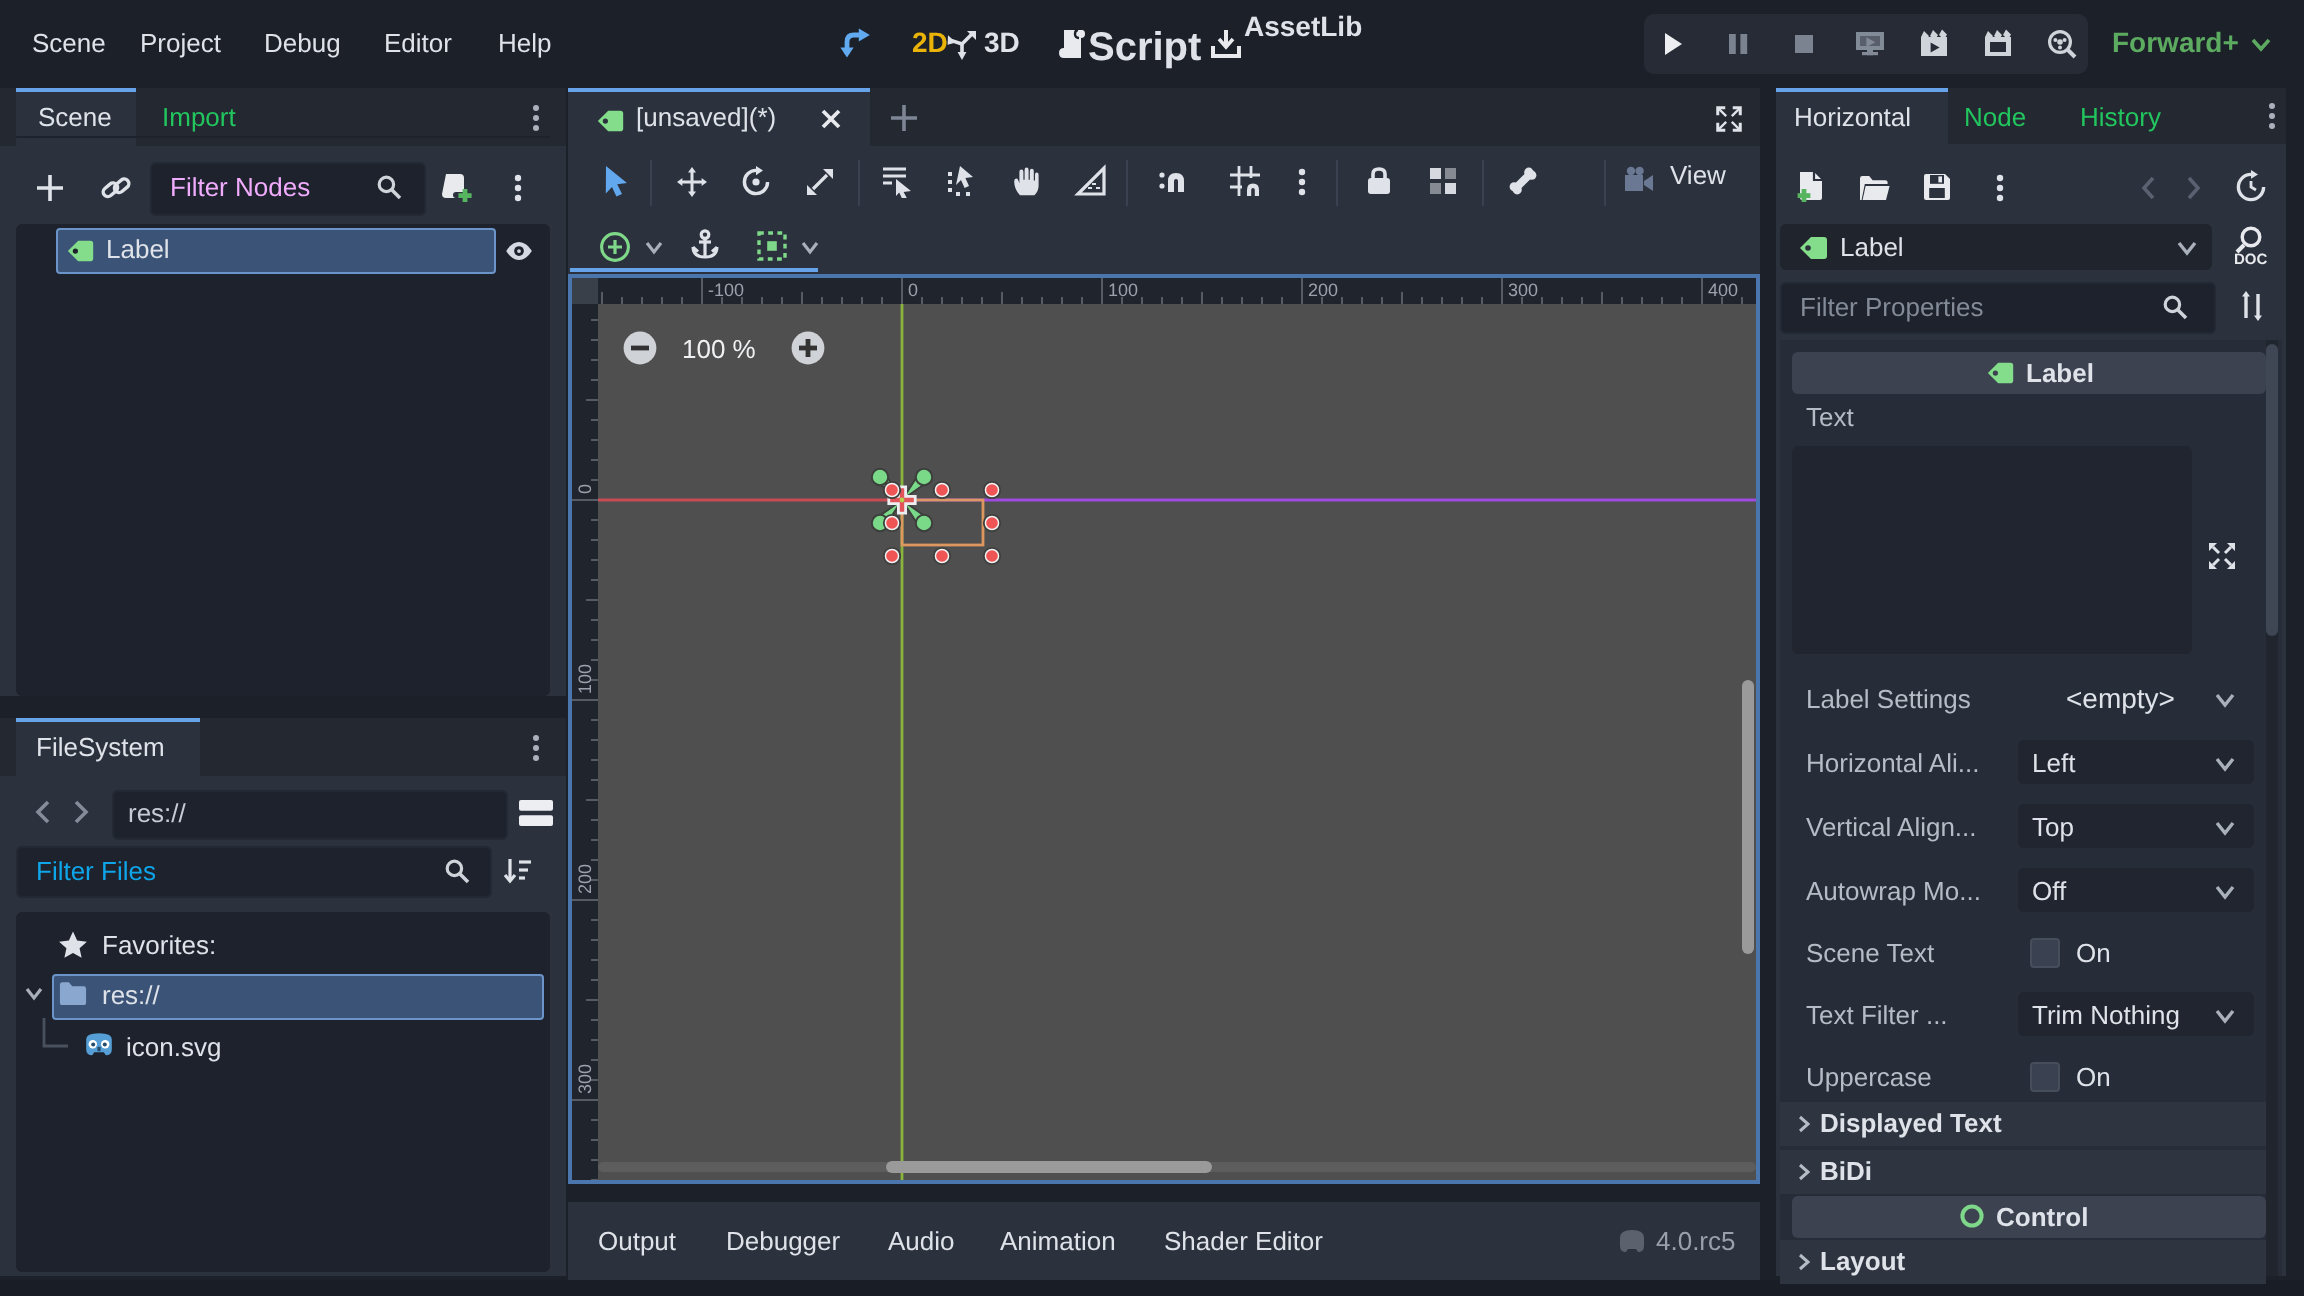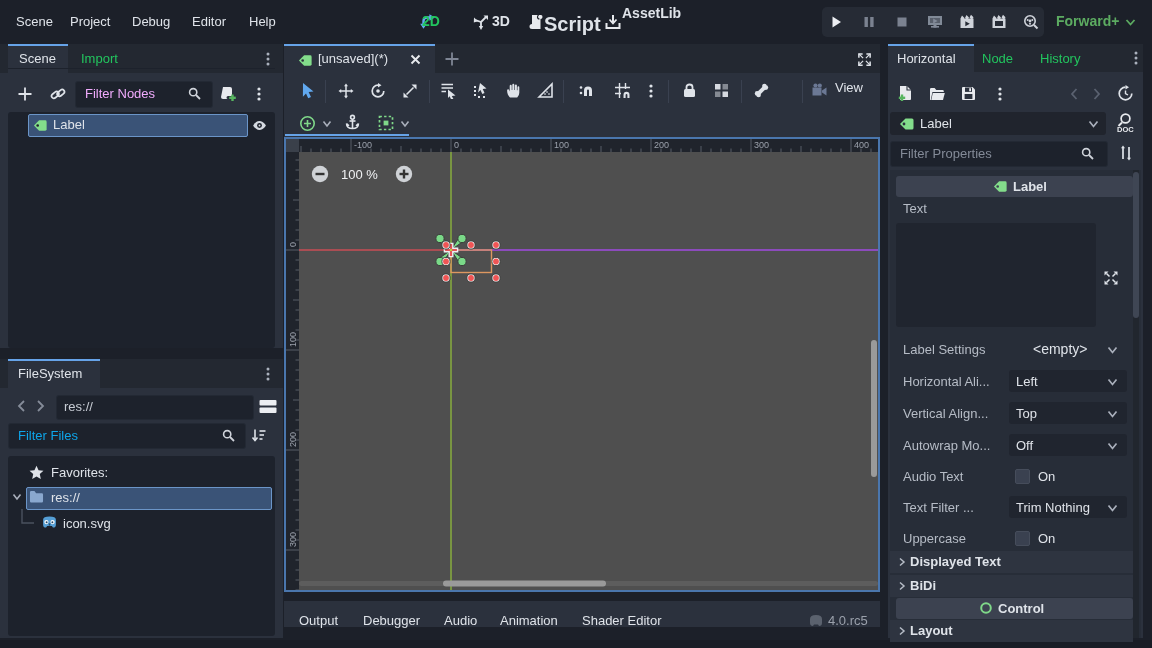--- a/index.html
+++ b/index.html
@@ -23,21 +23,21 @@
  <span class="ab" style="left:70px;top:14px">Project</span>
  <span class="ab" style="left:132px;top:14px">Debug</span>
  <span class="ab" style="left:192px;top:14px">Editor</span>
  <span class="ab" style="left:249px;top:14px">Help</span>
 
  <svg class="ab" style="left:420px;top:14px" width="16" height="16" viewBox="0 0 16 16">
       <path d="M3.5 13 V7 Q3.5 3.5 7 3.5 H12" fill="none" stroke="#62aaf0" stroke-width="2.4"></path>
       <path d="M0.2 9.8 L3.5 14.8 L6.8 9.8 Z" fill="#62aaf0"></path>
       <path d="M9.4 0.2 L14.9 3.5 L9.4 6.8 Z" fill="#62aaf0"></path>
     </svg>
- <span class="ab b" style="left:422px;top:13px;color:#22c55e;font-size:14px">2D</span>
+ <span class="ab b" style="left:456px;top:13px;color:#eab308;font-size:14px">2D</span>
 
  <svg class="ab" style="left:473px;top:14px" width="17" height="16" viewBox="0 0 17 16">
   <g stroke="#dfe3e9" stroke-width="1.8" fill="#dfe3e9">
    <path d="M8 8 L13 3" fill="none"></path>
         <path d="M10.5 1.5 h4.5 v4.5 l-4.5 -4.5z" stroke="none"></path>
    <path d="M8 8 L8 14" fill="none"></path>
         <path d="M5.8 12 L8 16 L10.2 12z" stroke="none"></path>
    <path d="M8 8 L2.5 6.2" fill="none"></path>
         <path d="M1 3.6 L0.8 8.4 L5 7.2z" stroke="none"></path>
   </g>
@@ -104,21 +104,21 @@
         <circle cx="9.3" cy="6" r="1" fill="#cfd3da" stroke="none"></circle>
         <circle cx="7" cy="9.8" r="1" fill="#cfd3da" stroke="none"></circle>
       </g>
  </svg>
  <span class="ab b" style="left:1056px;top:13px;color:#5cab61;font-size:14px">Forward+</span>
  <svg class="ab" style="left:1124px;top:17px" width="13" height="10" viewBox="0 0 13 10">
       <path d="M2.5 3 L6.5 7.5 L10.5 3" fill="none" stroke="#5cab61" stroke-width="1.8"></path>
     </svg>
 </div>
 
-<div class="ab panel" id="bottombar" style="left:284px;top:601px;width:596px;height:26px">
+<div class="ab panel" id="bottombar" style="left:284px;top:601px;width:596px;height:39px">
  <span class="ab" style="left:15px;top:12px">Output</span>
  <span class="ab" style="left:79px;top:12px">Debugger</span>
  <span class="ab" style="left:160px;top:12px">Audio</span>
  <span class="ab" style="left:216px;top:12px">Animation</span>
  <span class="ab" style="left:298px;top:12px">Shader Editor</span>
  <svg class="ab" style="left:524px;top:12px" width="16" height="16" viewBox="0 0 16 16">
       <path d="M2 6 Q2 2 8 2 Q14 2 14 6 L14 10 Q14 13 11 13 L10 11.5 L6 11.5 L5 13 Q2 13 2 10 Z" fill="#5b626e"></path>
     </svg>
  <span class="ab" style="left:544px;top:12px;color:#9aa0ab">4.0.rc5</span>
 </div>
@@ -709,21 +709,21 @@
  <span class="ab" style="left:128px;top:362px">Top</span>
  <svg class="ab" style="left:219px;top:366px" width="11" height="9" viewBox="0 0 11 9">
       <path d="M1.5 1.5 L5.5 6.5 L9.5 1.5" fill="none" stroke="#a9afbb" stroke-width="1.7"></path>
     </svg>
  <div class="ab vbox" style="left:121px;top:390px;width:118px;height:22px"></div>
  <span class="ab lbl" style="left:15px;top:394px">Autowrap Mo...</span>
  <span class="ab" style="left:128px;top:394px">Off</span>
  <svg class="ab" style="left:219px;top:398px" width="11" height="9" viewBox="0 0 11 9">
       <path d="M1.5 1.5 L5.5 6.5 L9.5 1.5" fill="none" stroke="#a9afbb" stroke-width="1.7"></path>
     </svg>
- <span class="ab lbl" style="left:15px;top:425px">Audio Text</span>
+ <span class="ab lbl" style="left:15px;top:425px">Scene Text</span>
  <div class="ab" style="left:127px;top:425px;width:13px;height:13px;background:#3a4150;border:1px solid #464d5b;border-radius:2px"></div>
  <span class="ab" style="left:150px;top:425px">On</span>
  <div class="ab vbox" style="left:121px;top:452px;width:118px;height:22px"></div>
  <span class="ab lbl" style="left:15px;top:456px">Text Filter ...</span>
  <span class="ab" style="left:128px;top:456px">Trim Nothing</span>
  <svg class="ab" style="left:219px;top:460px" width="11" height="9" viewBox="0 0 11 9">
       <path d="M1.5 1.5 L5.5 6.5 L9.5 1.5" fill="none" stroke="#a9afbb" stroke-width="1.7"></path>
     </svg>
  <span class="ab lbl" style="left:15px;top:487px">Uppercase</span>
  <div class="ab" style="left:127px;top:487px;width:13px;height:13px;background:#3a4150;border:1px solid #464d5b;border-radius:2px"></div>

